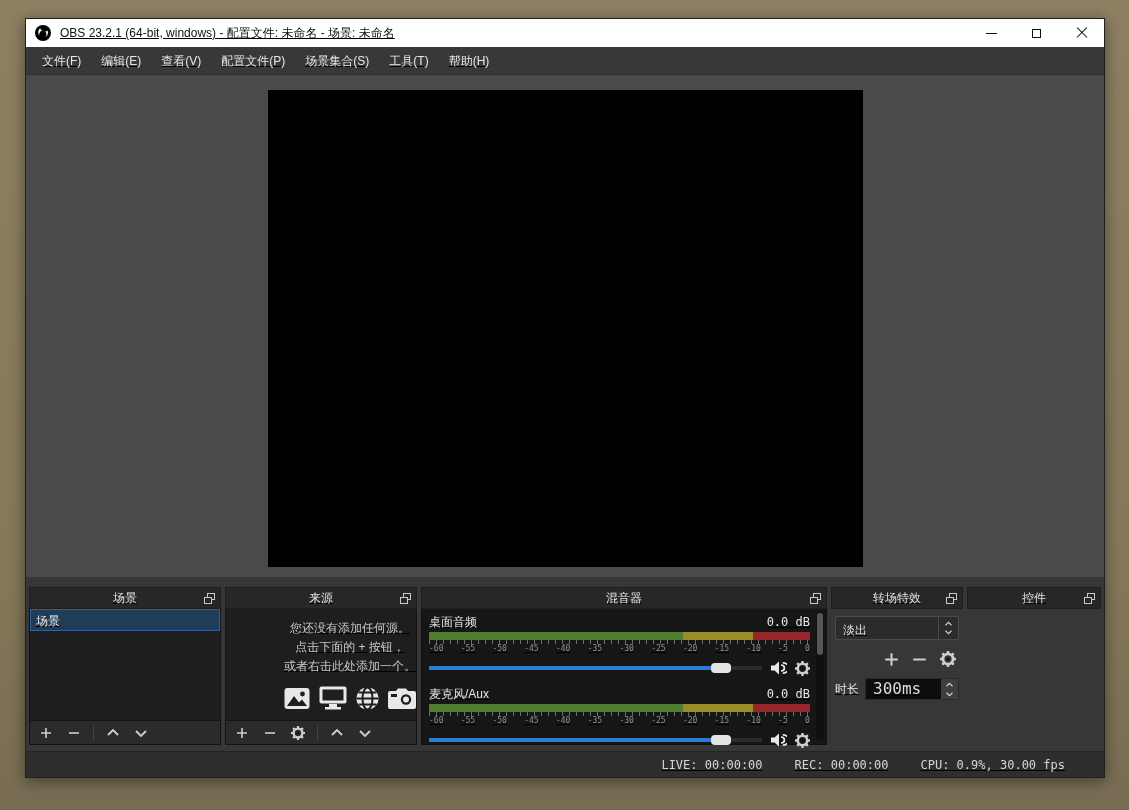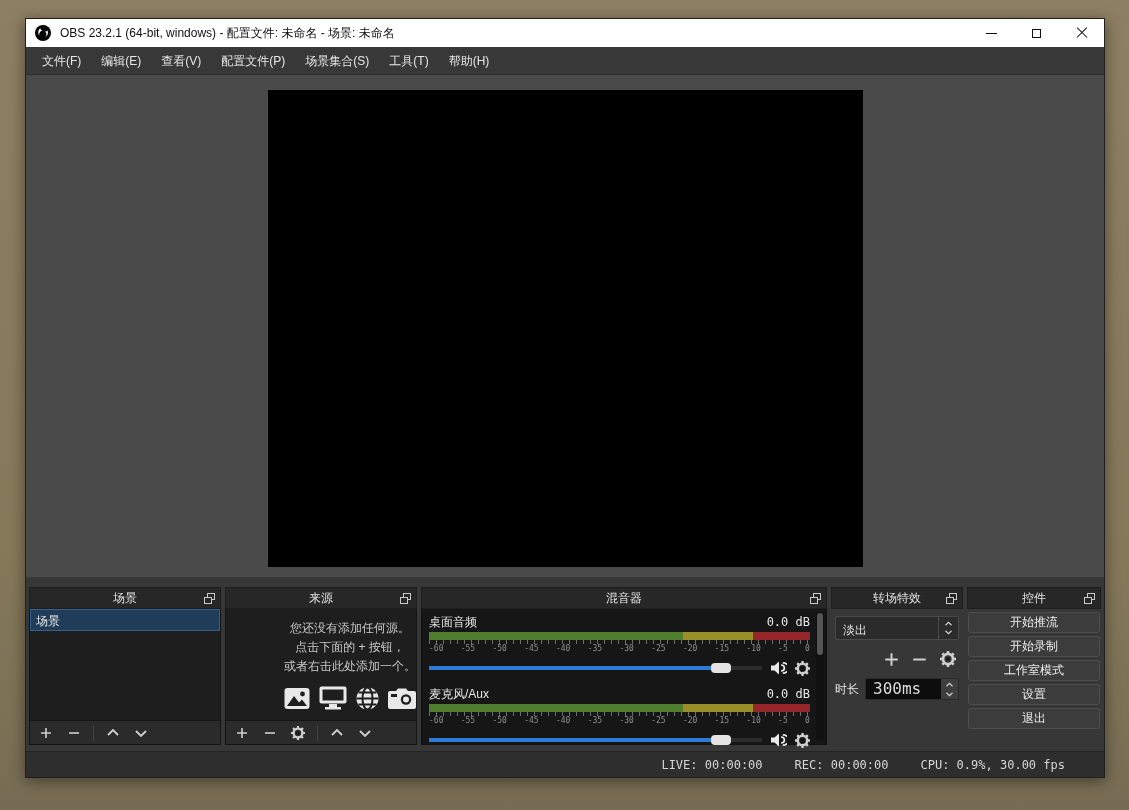--- a/index.html
+++ b/index.html
@@ -7,20 +7,21 @@
   body {
     font-family:"Liberation Sans", sans-serif;
     background:linear-gradient(180deg,#8d7f62 0%,#857859 70%,#776c53 100%);
     position:relative;
   }
   .window {
     position:absolute; left:25px; top:18px; width:1080px; height:760px;
     background:#373737; border:1px solid #20201f;
     display:flex; flex-direction:column;
     box-shadow:0 3px 14px rgba(0,0,0,.45);
+    text-decoration:underline;
   }
   
   .titlebar { height:28px; background:#ffffff; display:flex; align-items:center; padding-left:9px; flex:none; }
   .obs-logo { width:16px; height:16px; flex:none; }
   .title-text { margin-left:9px; font-size:12px; color:#111; white-space:nowrap; }
   .win-controls { margin-left:auto; display:flex; height:100%; }
   .win-btn { width:45px; height:100%; display:flex; align-items:center; justify-content:center; cursor:default; }
   .glyph-min { width:11px; height:1px; background:#111; }
   .glyph-max { width:9px; height:9px; border:1px solid #111; }
   .glyph-close { position:relative; width:12px; height:12px; }
@@ -452,28 +453,20 @@
       </div>
     </div>
 
     <div class="panel p-controls">
       <div class="panel-header">
         <span class="panel-title">控件</span>
         <svg class="float-btn" viewBox="0 0 11 11">
             <use href="#d-float"></use>
           </svg>
       </div>
-      <div class="panel-body controls-body">
-
-      <div class="ctl-btn">开始推流</div>
-          <div class="ctl-btn">开始录制</div>
-          <div class="ctl-btn">工作室模式</div>
-          <div class="ctl-btn">设置</div>
-          <div class="ctl-btn">退出</div>
-        </div>
     </div>
 
   </div>
 
   <div class="statusbar">
     <span class="status-text">LIVE: 00:00:00</span>
     <span class="status-text">REC: 00:00:00</span>
     <span class="status-text">CPU: 0.9%, 30.00 fps</span>
   </div>
 

